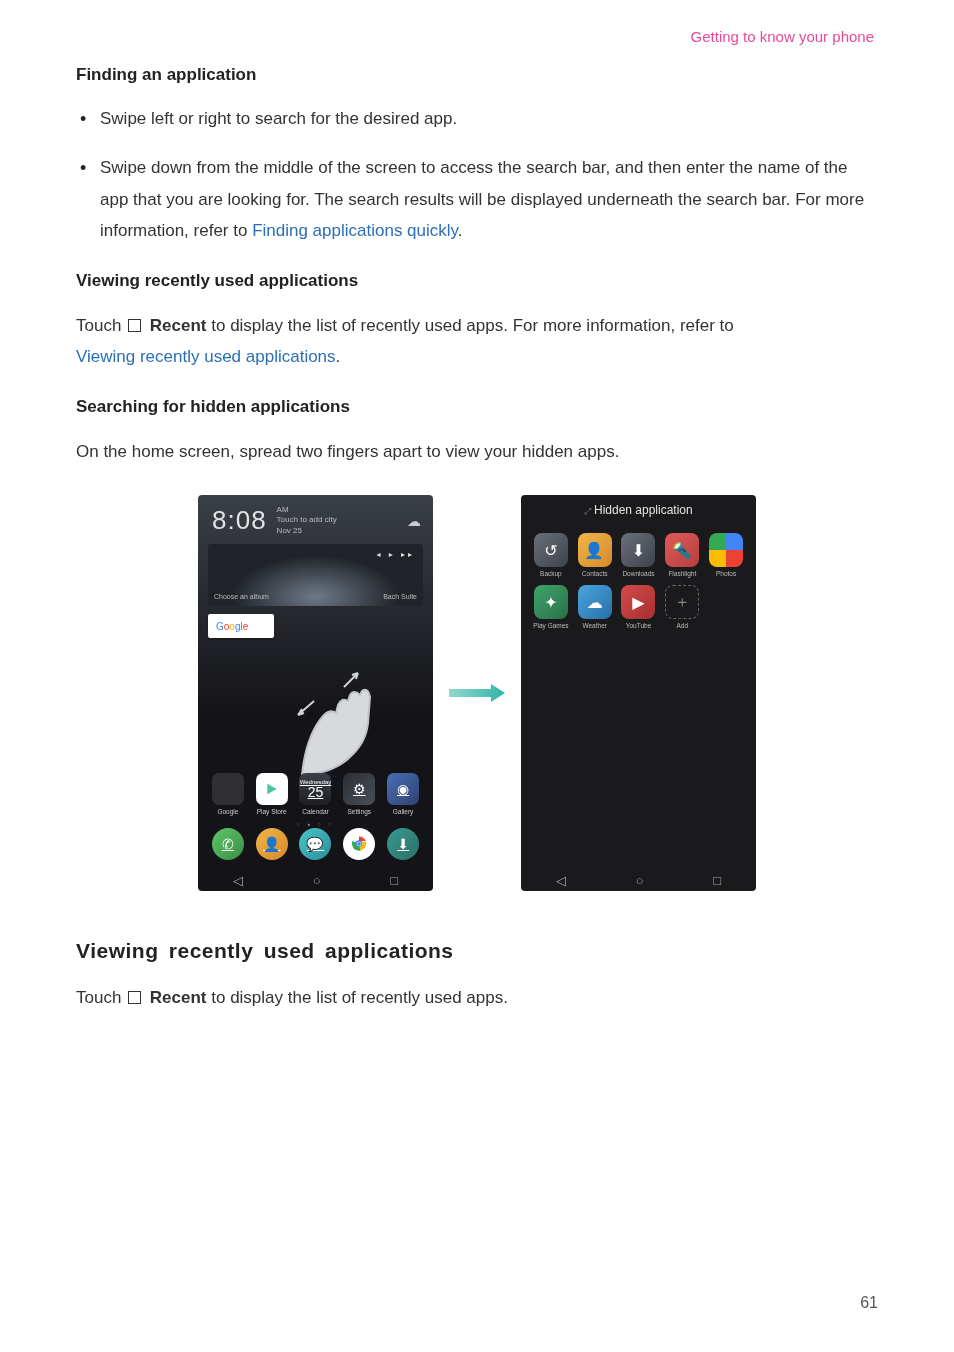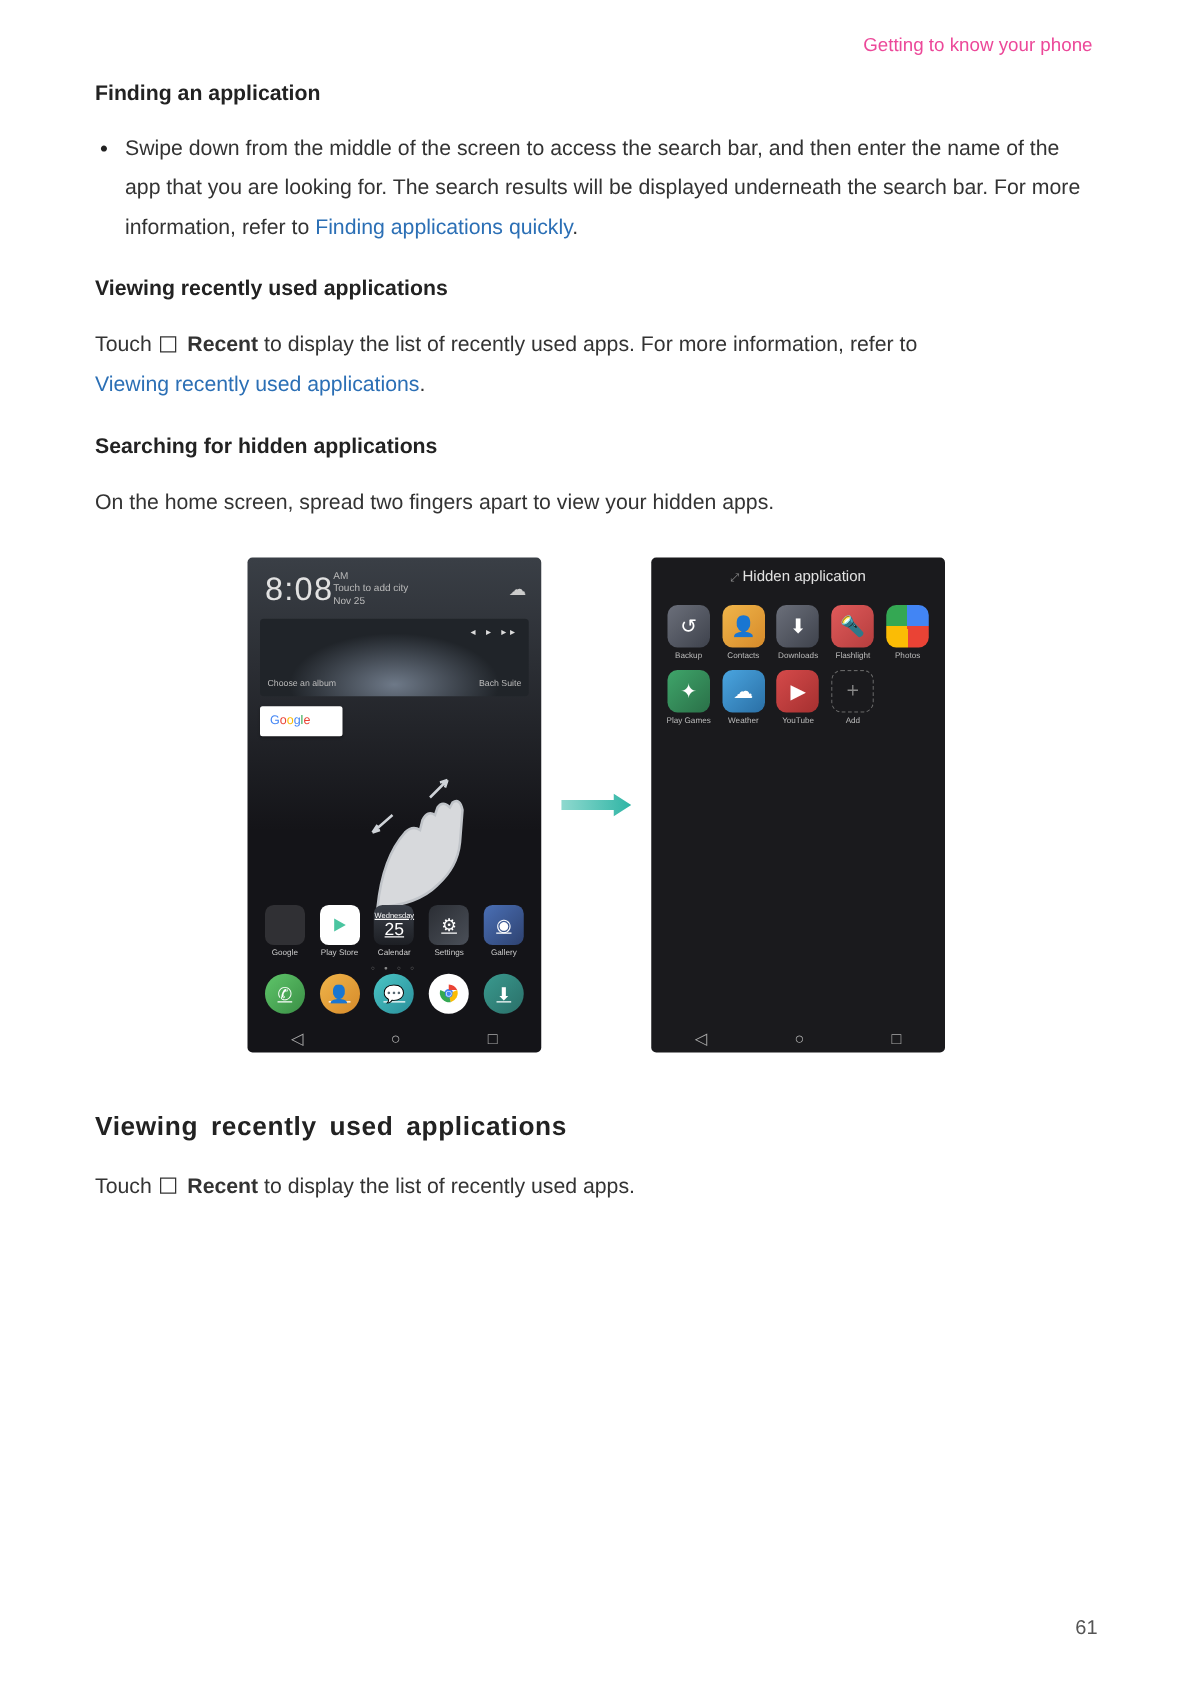--- a/index.html
+++ b/index.html
@@ -90,21 +90,21 @@
       font-family: Arial, sans-serif;
     }
     .phone-home {
       background: linear-gradient(180deg, #3a3f46 0%, #141418 55%);
     }
     .clock-row {
       display: flex;
       align-items: center;
       padding: 10px 12px 4px 14px;
       color: #e2e2e2;
-      gap: 0;
+      gap: 10px;
     }
     .clock-time {
       font-size: 26px;
       font-weight: 200;
       letter-spacing: 1px;
     }
     .clock-meta { font-size: 8px; line-height: 1.3; color: #bbb; }
     .cloud-ic { margin-left: auto; font-size: 14px; color: #ccc; }
     .car-band {
       height: 62px;
@@ -227,20 +227,21 @@
     }
   </style>
 </head>
 <body>
 
 <div class="running-header">Getting to know your phone</div>
 
 <div class="section-heading">Finding an application</div>
 
 <ul class="bullets">
+  <li>Swipe left or right to search for the desired app.</li>
   <li>
     <span>Swipe down from the middle of the screen to access the search bar, and then enter the name of the app that you are looking for. The search results will be displayed underneath the search bar. For more information, refer to </span><span class="link">Finding applications quickly</span><span>.</span>
   </li>
 </ul>
 
 <div class="section-heading more-top">Viewing recently used applications</div>
 
 <p class="body-para mb">
   <span>Touch </span><span class="recent-icon"></span>
   <strong>Recent</strong><span> to display the list of recently used apps. For more information, refer to </span><br>

